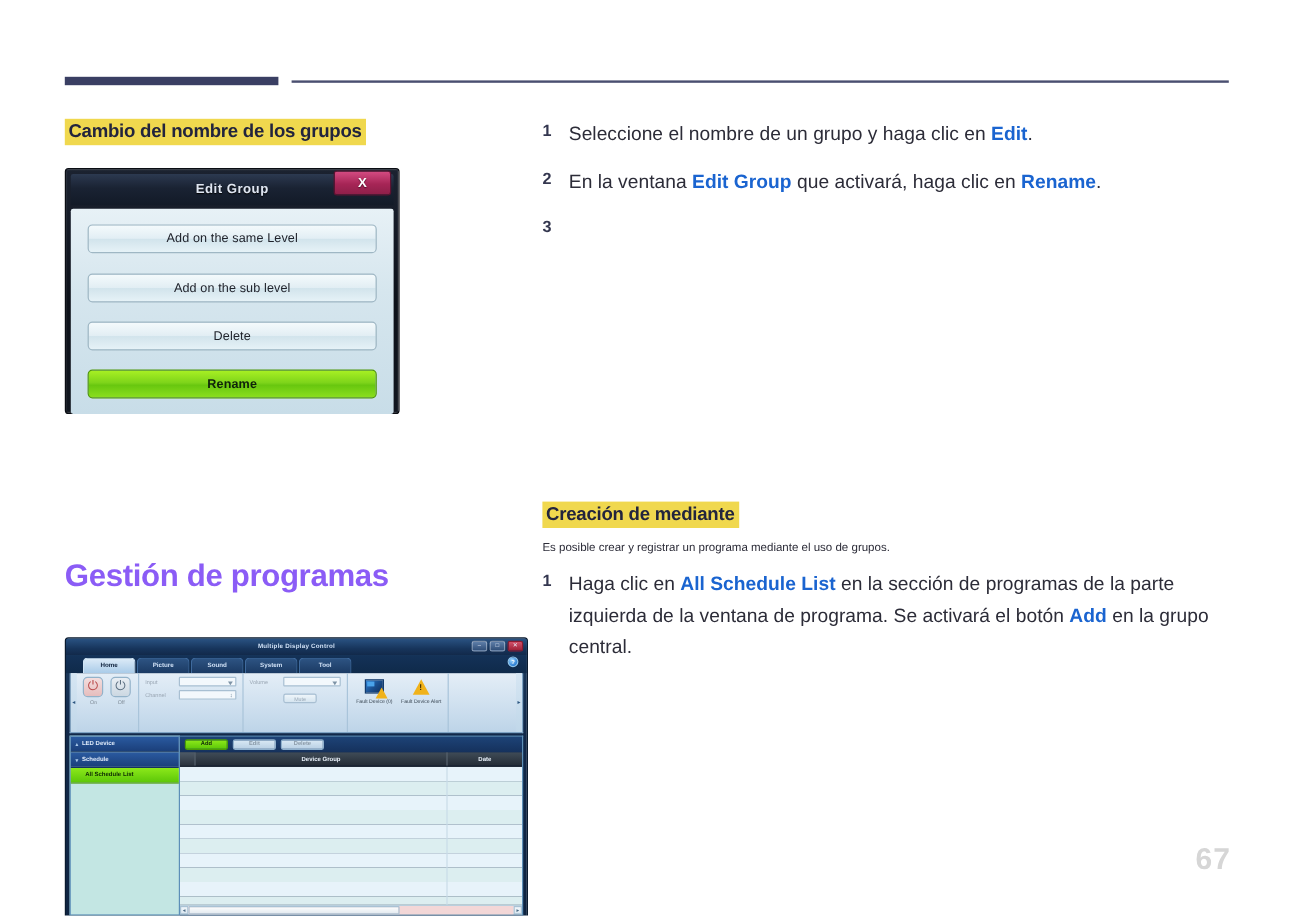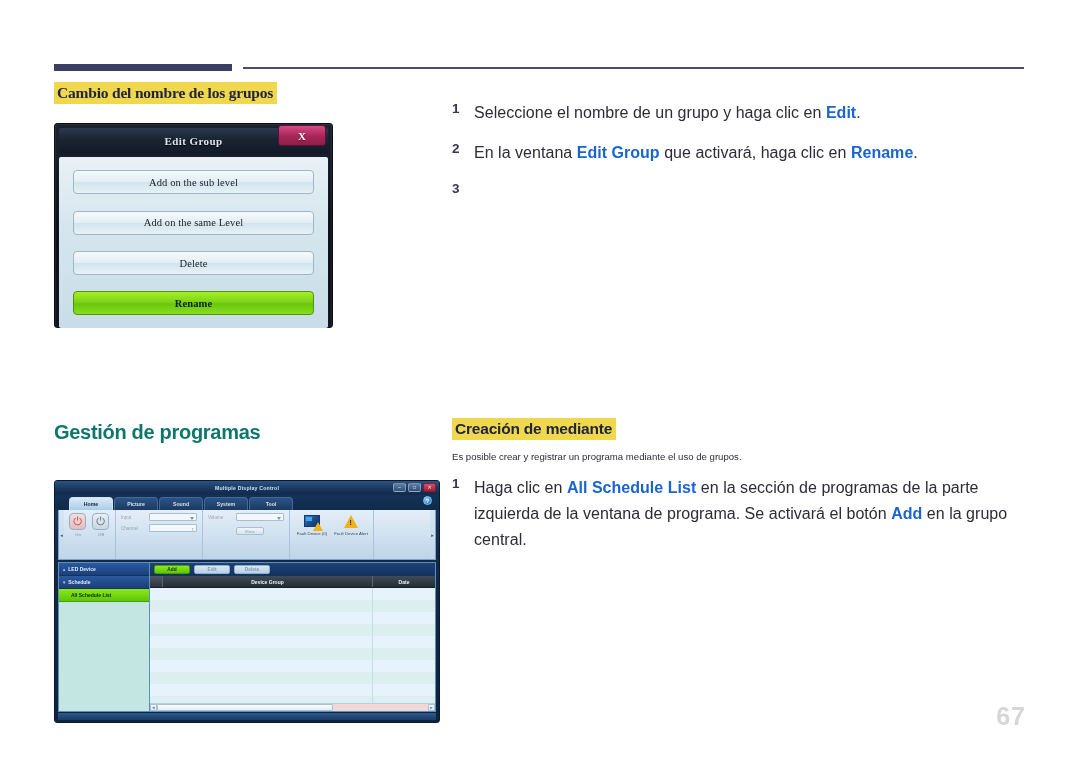--- a/index.html
+++ b/index.html
@@ -26,23 +26,24 @@
   .hl-heading {
     display:inline-block;
     font-size:15.5px; font-weight:bold; letter-spacing:-0.2px;
     color:#22243d;
     background:#f0d84e;
     padding:1px 4px 2px 3px;
     line-height:1.25;
     white-space:nowrap;
   }
   .big-heading {
-    font-size:20px; font-weight:bold; letter-spacing:-0.3px;
-    color:#0f766e;
+    font-size:26px; font-weight:bold; letter-spacing:-0.3px;
+    color:#8b5cf6;
     line-height:1.2;
+    margin-top:44px;
   }
 
   
   .steps { }
   .step { display:flex; align-items:flex-start; margin-bottom:14px; }
   .step-num {
     flex:0 0 22px;
     font-size:13.5px; font-weight:bold; color:#34374f;
     line-height:1.35;
     text-align:left;
@@ -331,32 +332,32 @@
   }
 </style>
 </head>
 <body>
 
 <div class="rule-wrap">
   <div class="rule-thick"></div>
   <div class="rule-thin"></div>
 </div>
 
-<div class="col-left" style="top:82px;font-family:Liberation Serif, serif;">
+<div class="col-left" style="top:99px;">
   <div class="hl-heading">Cambio del nombre de los grupos</div>
 
   
   <div class="dlg" style="margin-top:19px;">
     <div class="dlg-title">
       <span>Edit Group</span>
       <div class="dlg-close">X</div>
     </div>
     <div class="dlg-body">
+      <div class="dlg-btn">Add on the same Level</div>
       <div class="dlg-btn">Add on the sub level</div>
-      <div class="dlg-btn">Add on the same Level</div>
       <div class="dlg-btn">Delete</div>
       <div class="dlg-btn green">Rename</div>
     </div>
   </div>
 </div>
 
 <div class="col-right" style="top:100px;">
   <div class="steps" id="steps-rename">
       <div class="step">
         <div class="step-num">1</div>

